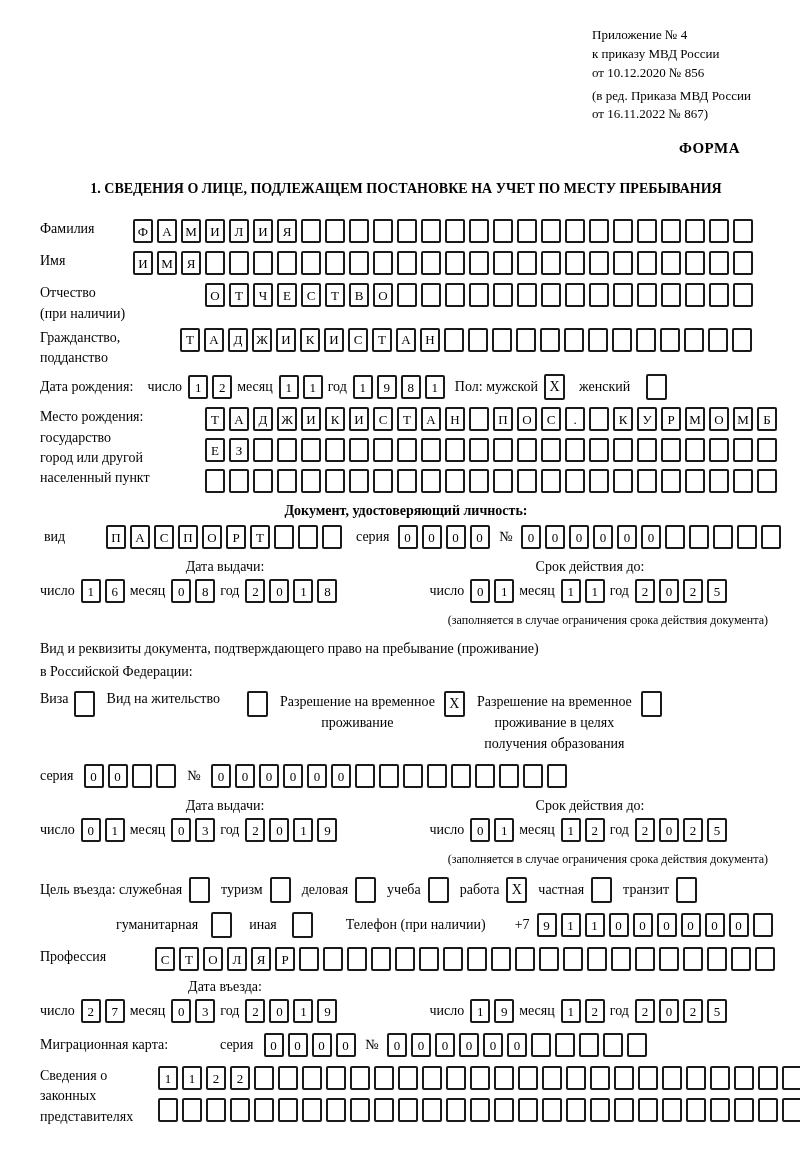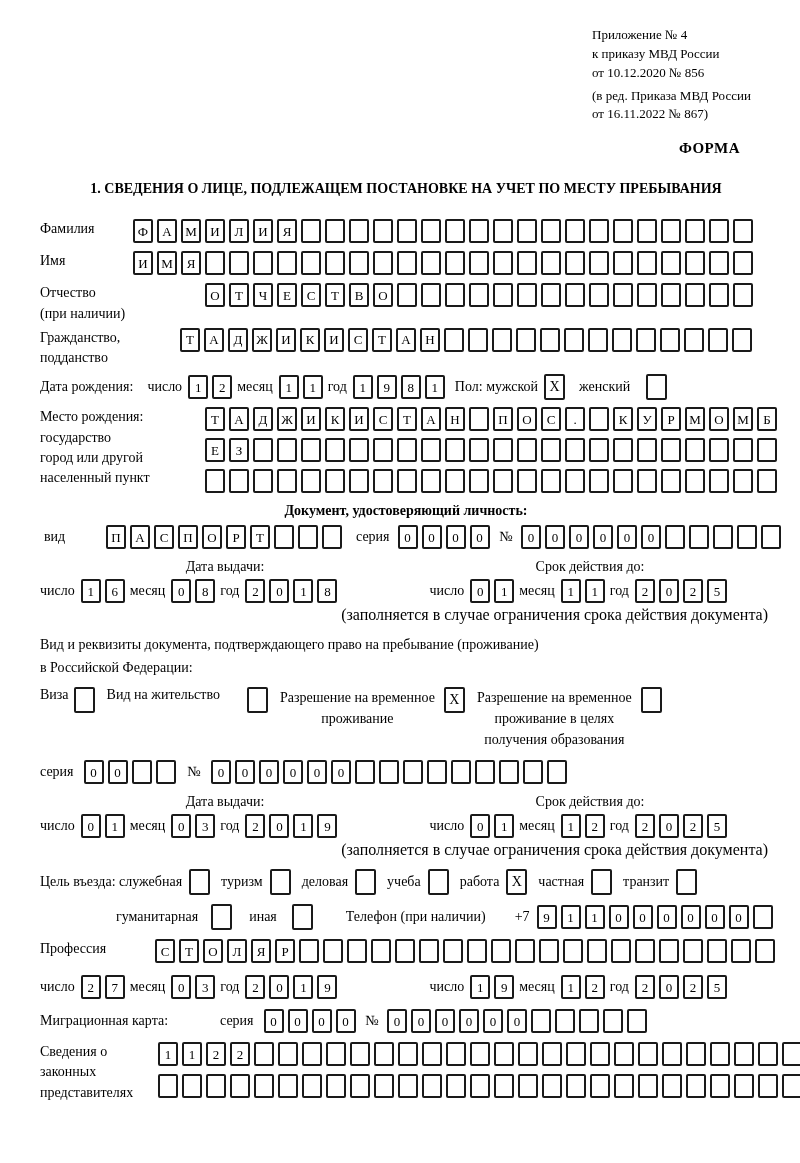--- a/index.html
+++ b/index.html
@@ -32,21 +32,21 @@
 
   .checkbox { flex:none; width:21px; height:26px; border:2px solid #1a1a1a; border-radius:2px;
               display:flex; align-items:center; justify-content:center; font-size:14px; }
 
   .dgroup { display:flex; align-items:center; gap:5px; }
   .dgroup .lbl { margin-right:1px; }
   .pairrow { display:flex; align-items:flex-start; margin-top:8px; }
   .pairlabels { display:flex; margin-top:10px; }
   .pl-left  { width:340px; text-align:center; padding-left:30px; }
   .pl-right { width:340px; text-align:center; margin-left:40px; }
-  .note-r { font-size:16px; text-align:right; padding-right:4px; margin-top:3px; }
+  .note-r { font-size:12px; text-align:right; padding-right:4px; margin-top:10px; }
 
   .docline { text-align:center; font-weight:bold; margin-top:10px; }
   .intro { margin-top:10px; line-height:1.6; }
 
   .chkitem { display:flex; align-items:flex-start; gap:9px; }
   .chklabel { text-align:center; line-height:1.5; }
   .permitrow { display:flex; align-items:flex-start; gap:12px; margin-top:8px; }
 
   .purposerow { display:flex; align-items:center; gap:7px; margin-top:10px; flex-wrap:nowrap; }
   .purposerow .lbl { margin-left:4px; }
@@ -568,20 +568,21 @@
         <div class="cell"></div>
         <div class="cell"></div>
         <div class="cell"></div>
         <div class="cell"></div>
         <div class="cell"></div>
         <div class="cell"></div>
       </div>
   </div>
 
   <div class="pairlabels" style="margin-top:8px;">
+    <div class="pl-left">Дата въезда:</div>
   </div>
   <div class="pairrow" style="margin-top:4px;">
     <div class="dgroup">
       <span class="lbl">число</span>
       <div class="cells">
           <div class="cell">2</div>
           <div class="cell">7</div>
         </div>
       <span class="lbl">месяц</span>
       <div class="cells">

